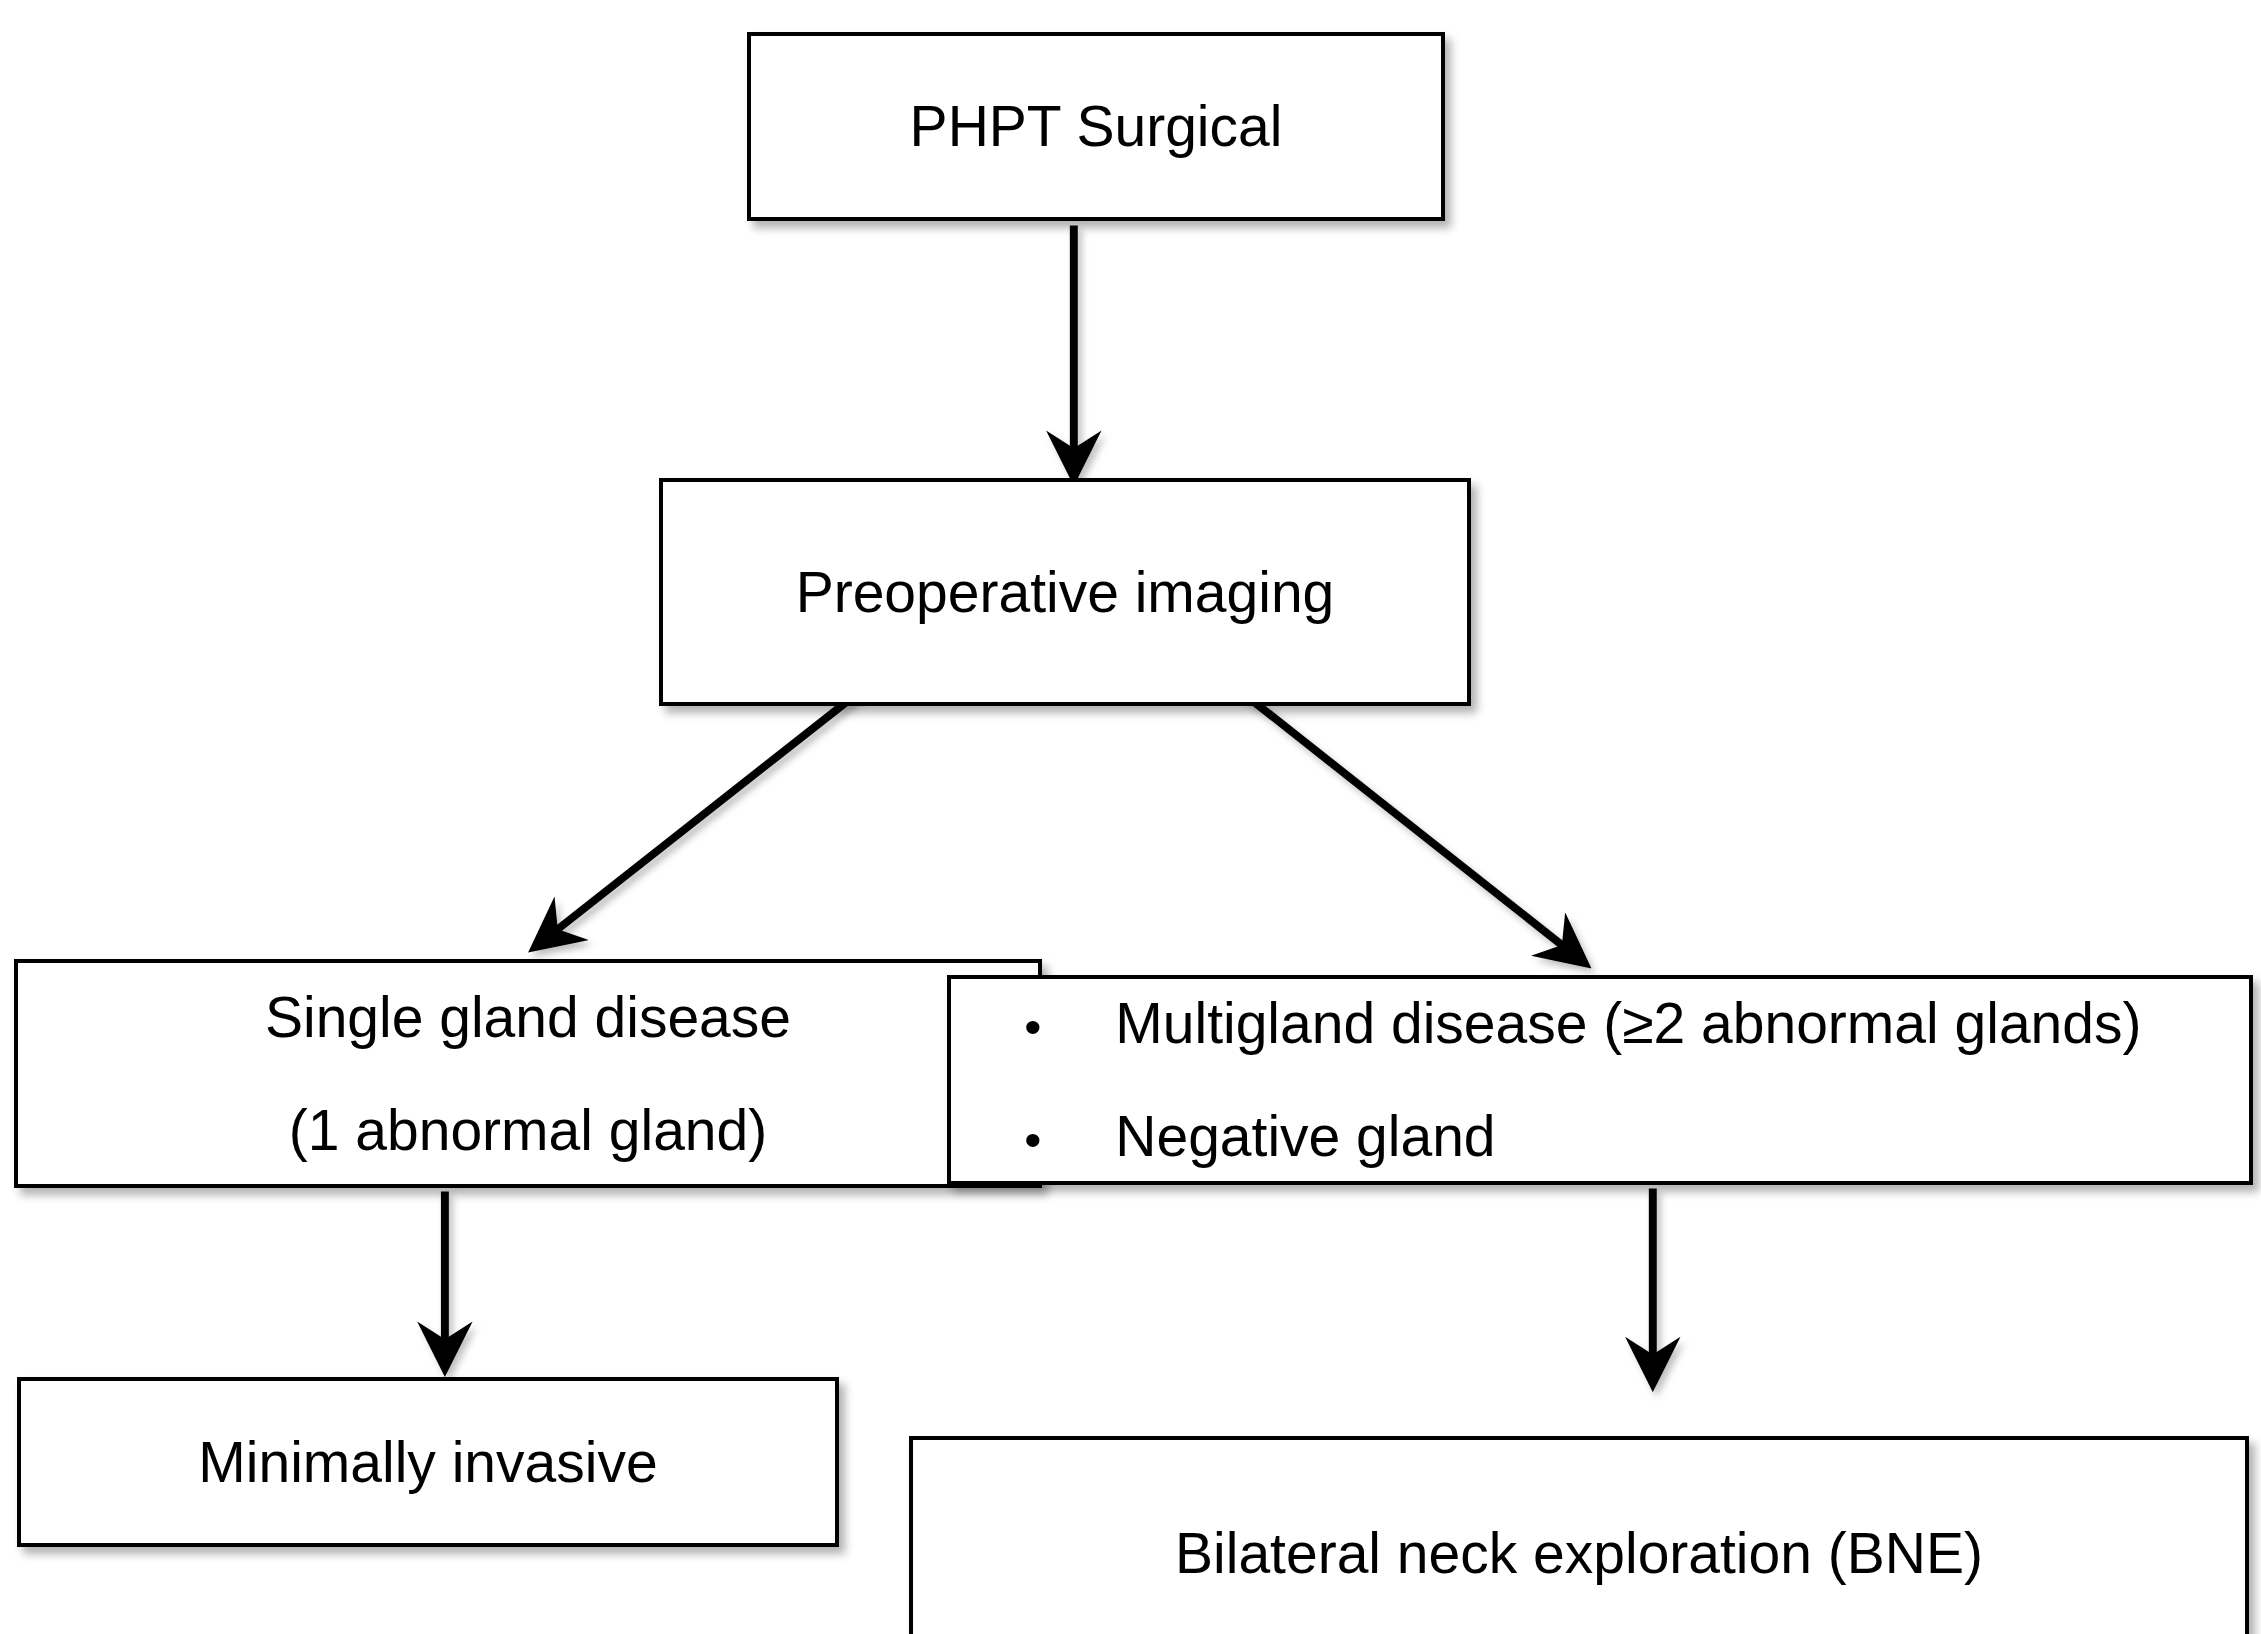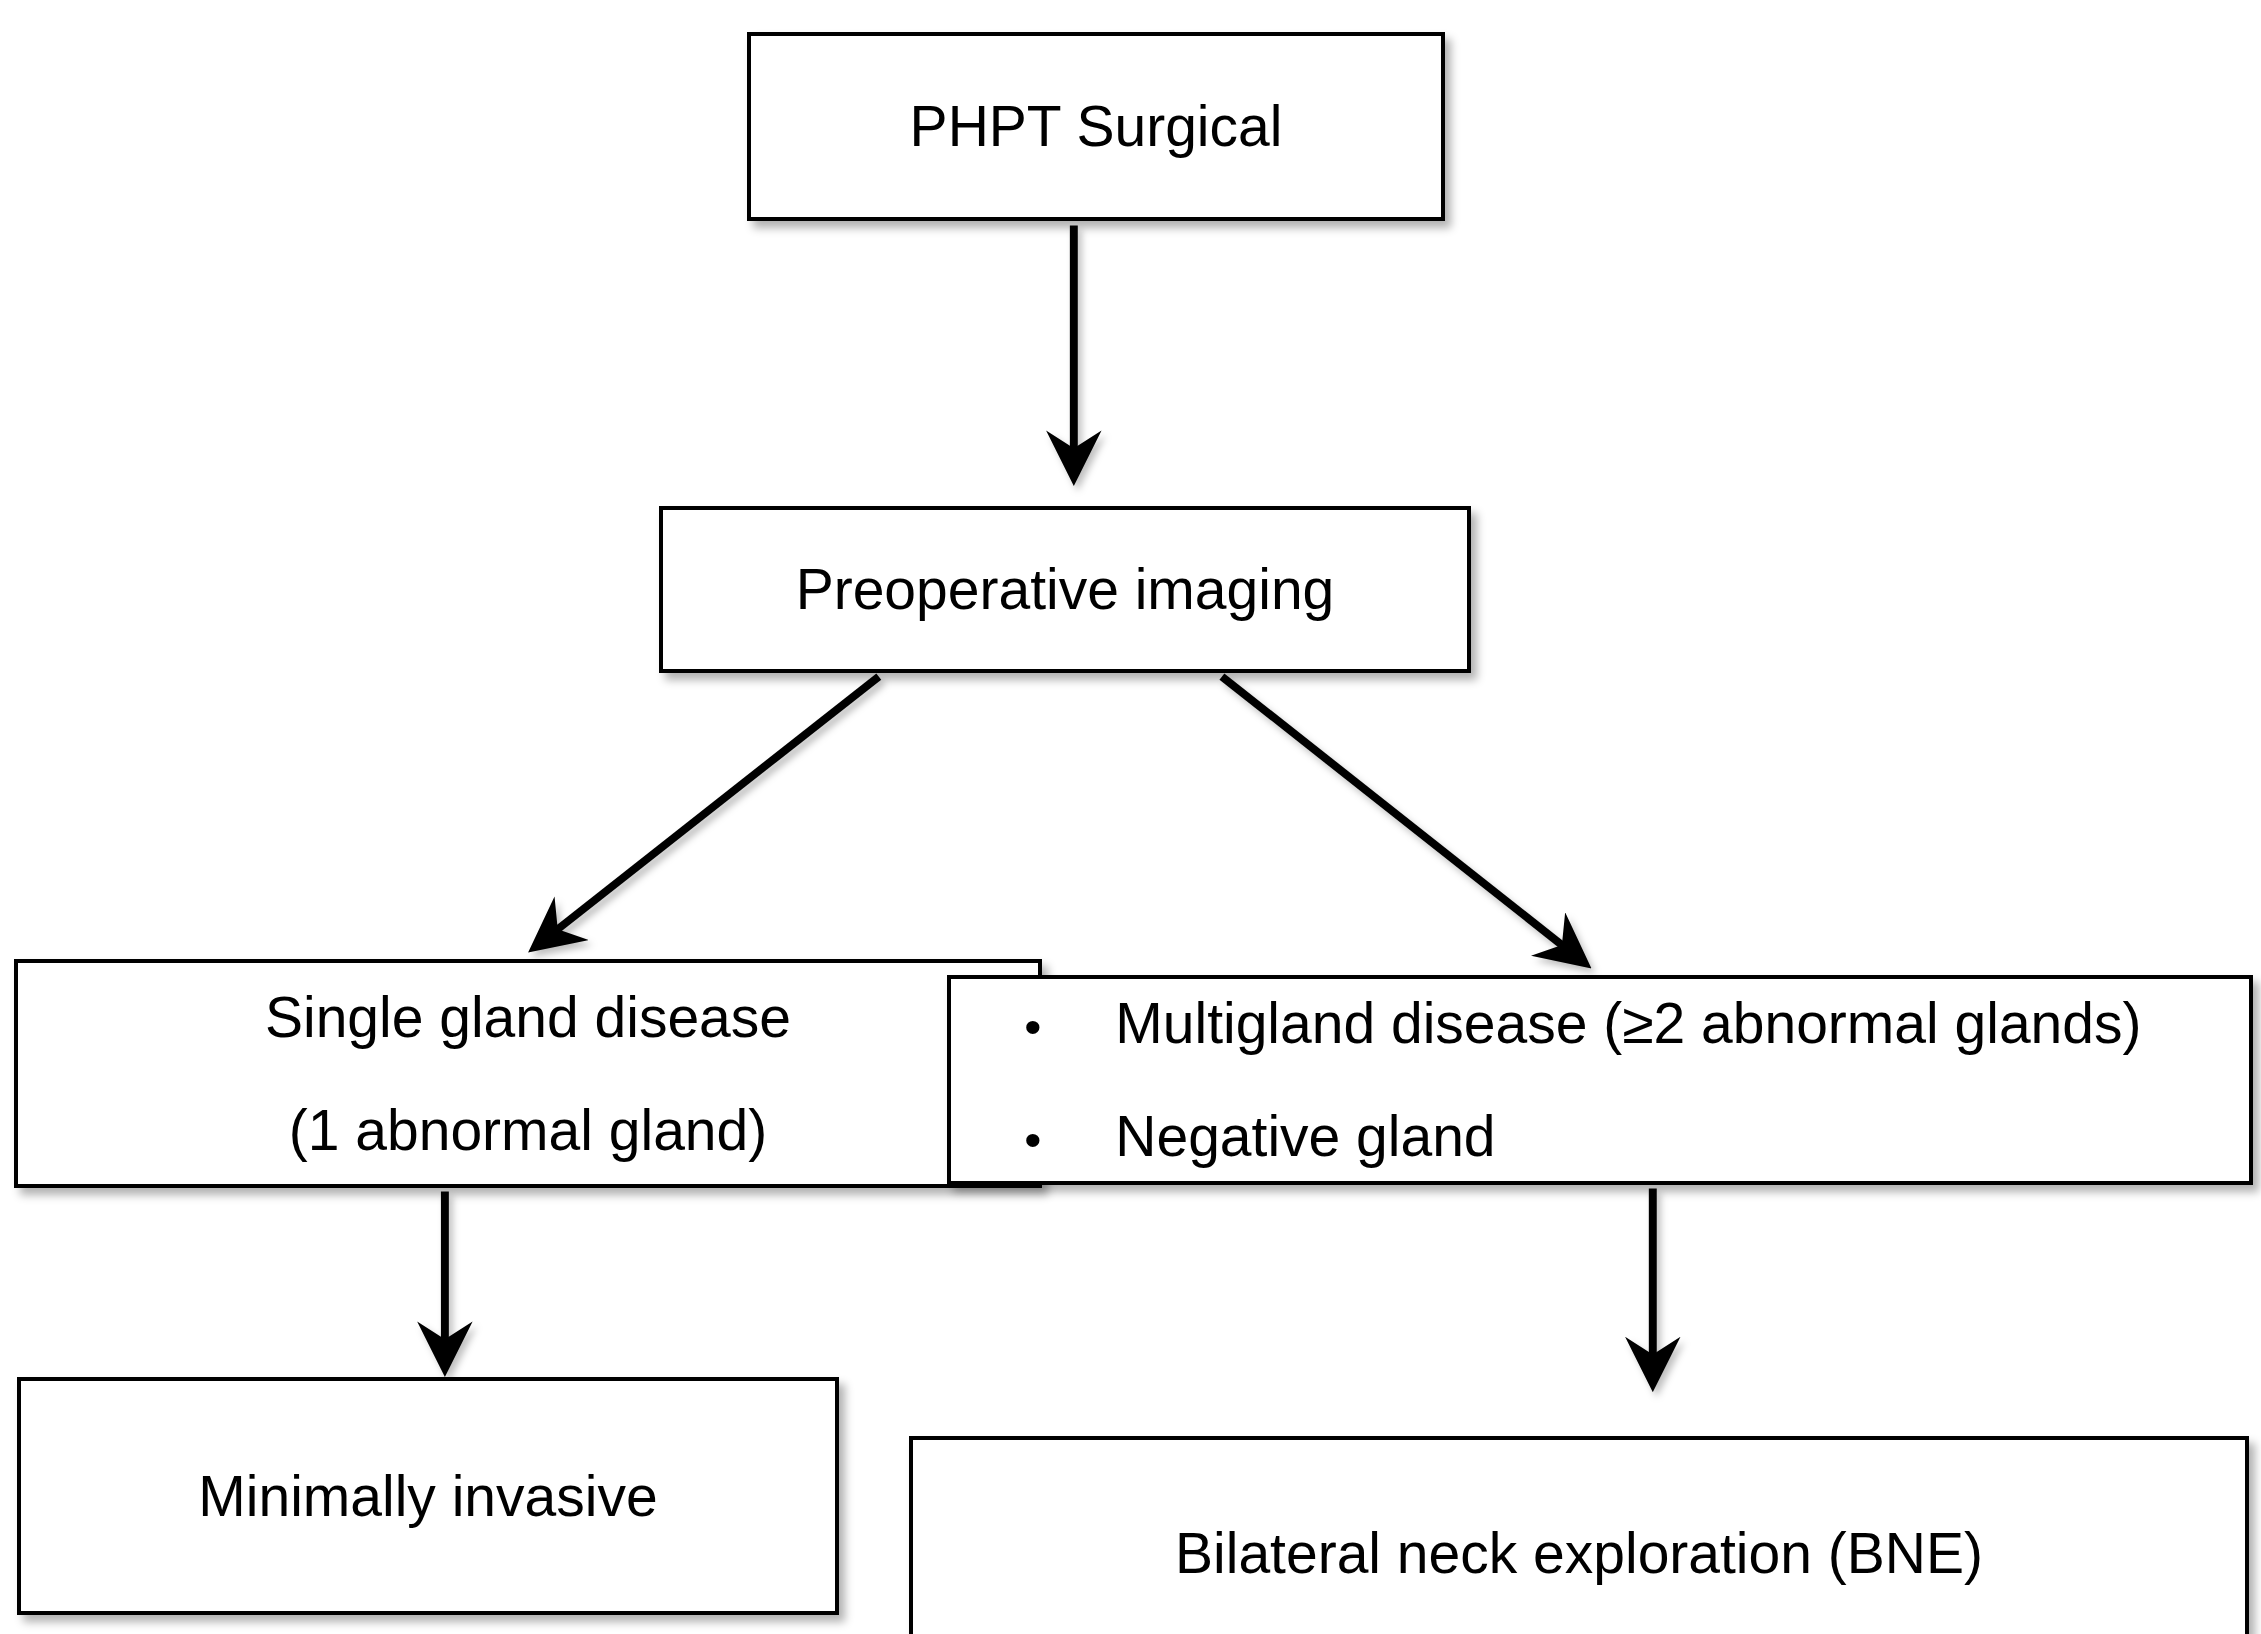--- a/index.html
+++ b/index.html
@@ -27,26 +27,26 @@
     align-items: center;
     justify-content: center;
     text-align: center;
     font-size: 57px;
     line-height: 1.42;
     gap: 32px;
   }
   .node .line { display: block; white-space: nowrap; }
 
   #node-phpt         { left: 747px; top: 32px;   width: 698px; height: 189px; }
-  #node-preop        { left: 659px; top: 506px;  width: 812px; height: 167px; }
+  #node-preop        { left: 659px; top: 478px;  width: 812px; height: 228px; }
   #node-single-gland { left: 14px;   top: 959px; width: 1028px; height: 229px; }
   #node-multigland   { left: 947px; top: 975px; width: 1306px; height: 210px;
                        align-items: flex-start; text-align: left;
                        padding: 0 24.4px 0 55px; }
-  #node-mip          { left: 17px;   top: 1377px; width: 822px; height: 238px; }
+  #node-mip          { left: 17px;   top: 1377px; width: 822px; height: 170px; }
   #node-bne          { left: 909px; top: 1393px; width: 1340px; height: 235px; margin-top: 43px; }
 
   .bullet-row { display: flex; align-items: baseline; white-space: nowrap; }
   .bullet-glyph {
     display: inline-block;
     width: 91px;
     text-align: left;
     padding-left: 18.3px;
     font-size: 49px;
   }

